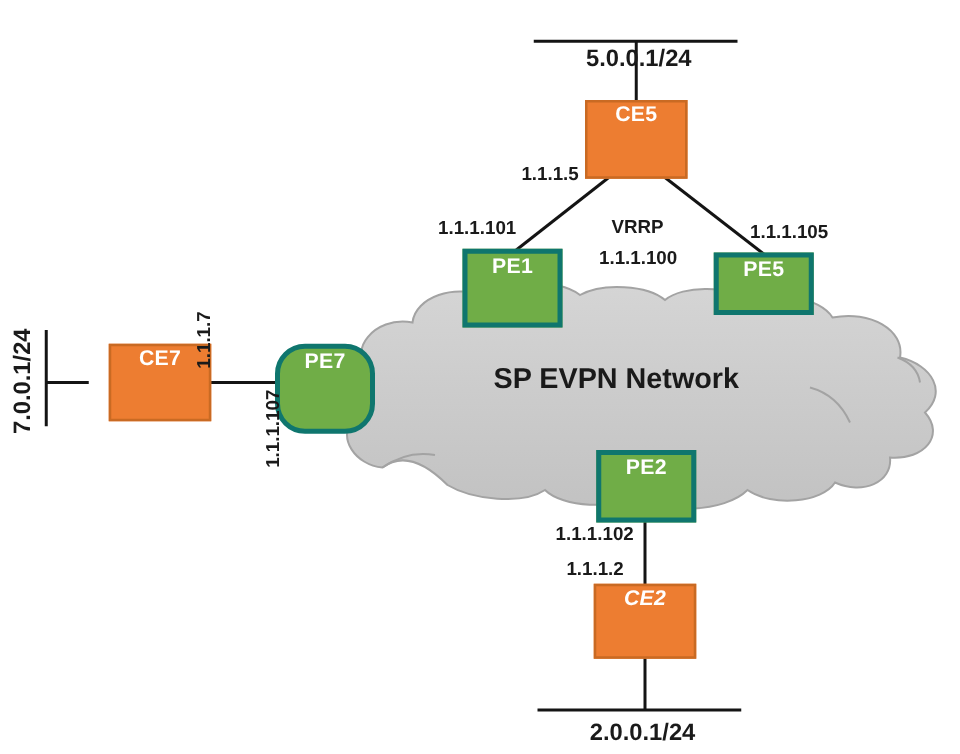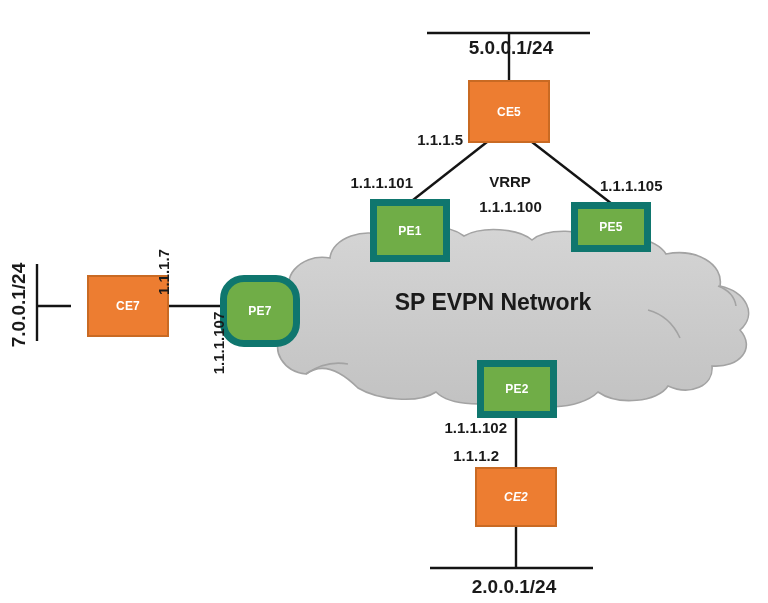--- a/index.html
+++ b/index.html
@@ -3,26 +3,26 @@
 <meta charset="utf-8">
 <style>
   html, body { margin:0; padding:0; background:#ffffff; }
   .stage {
     position:relative; width:768px; height:603px; background:#ffffff;
     overflow:hidden; font-family:"Liberation Sans", sans-serif;
   }
   svg.wire { position:absolute; left:0; top:0; width:768px; height:603px; }
 
   .node {
-    position:absolute; display:flex; align-items:center; justify-content:center;
-    color:#ffffff; font-weight:700; font-size:12px; box-sizing:border-box;
+    position:absolute; display:flex; justify-content:center;
+    color:#ffffff; font-weight:700; font-size:17px; box-sizing:border-box;
     letter-spacing:0.2px;
   }
   .ce { background:#ED7D31; border:2px solid #C96A23; }
-  .pe { background:#70AD47; border:7px solid #0f766e; }
+  .pe { background:#70AD47; border:4px solid #0f766e; }
 
   .pos-ce5 { left:468px; top:80px;  width:82px; height:63px; }
   .pos-pe1 { left:370px; top:199px; width:80px; height:63px; }
   .pos-pe5 { left:571px; top:202px; width:80px; height:50px; }
   .pos-ce7 { left:87px;  top:275px; width:82px; height:62px; }
   .pos-pe7 { left:220px; top:275px; width:80px; height:72px;border-radius:24px; }
   .pos-pe2 { left:477px; top:360px; width:80px; height:58px; }
   .pos-ce2 { left:475px; top:467px; width:82px; height:60px;font-style:italic; }
 
   .lbl {

